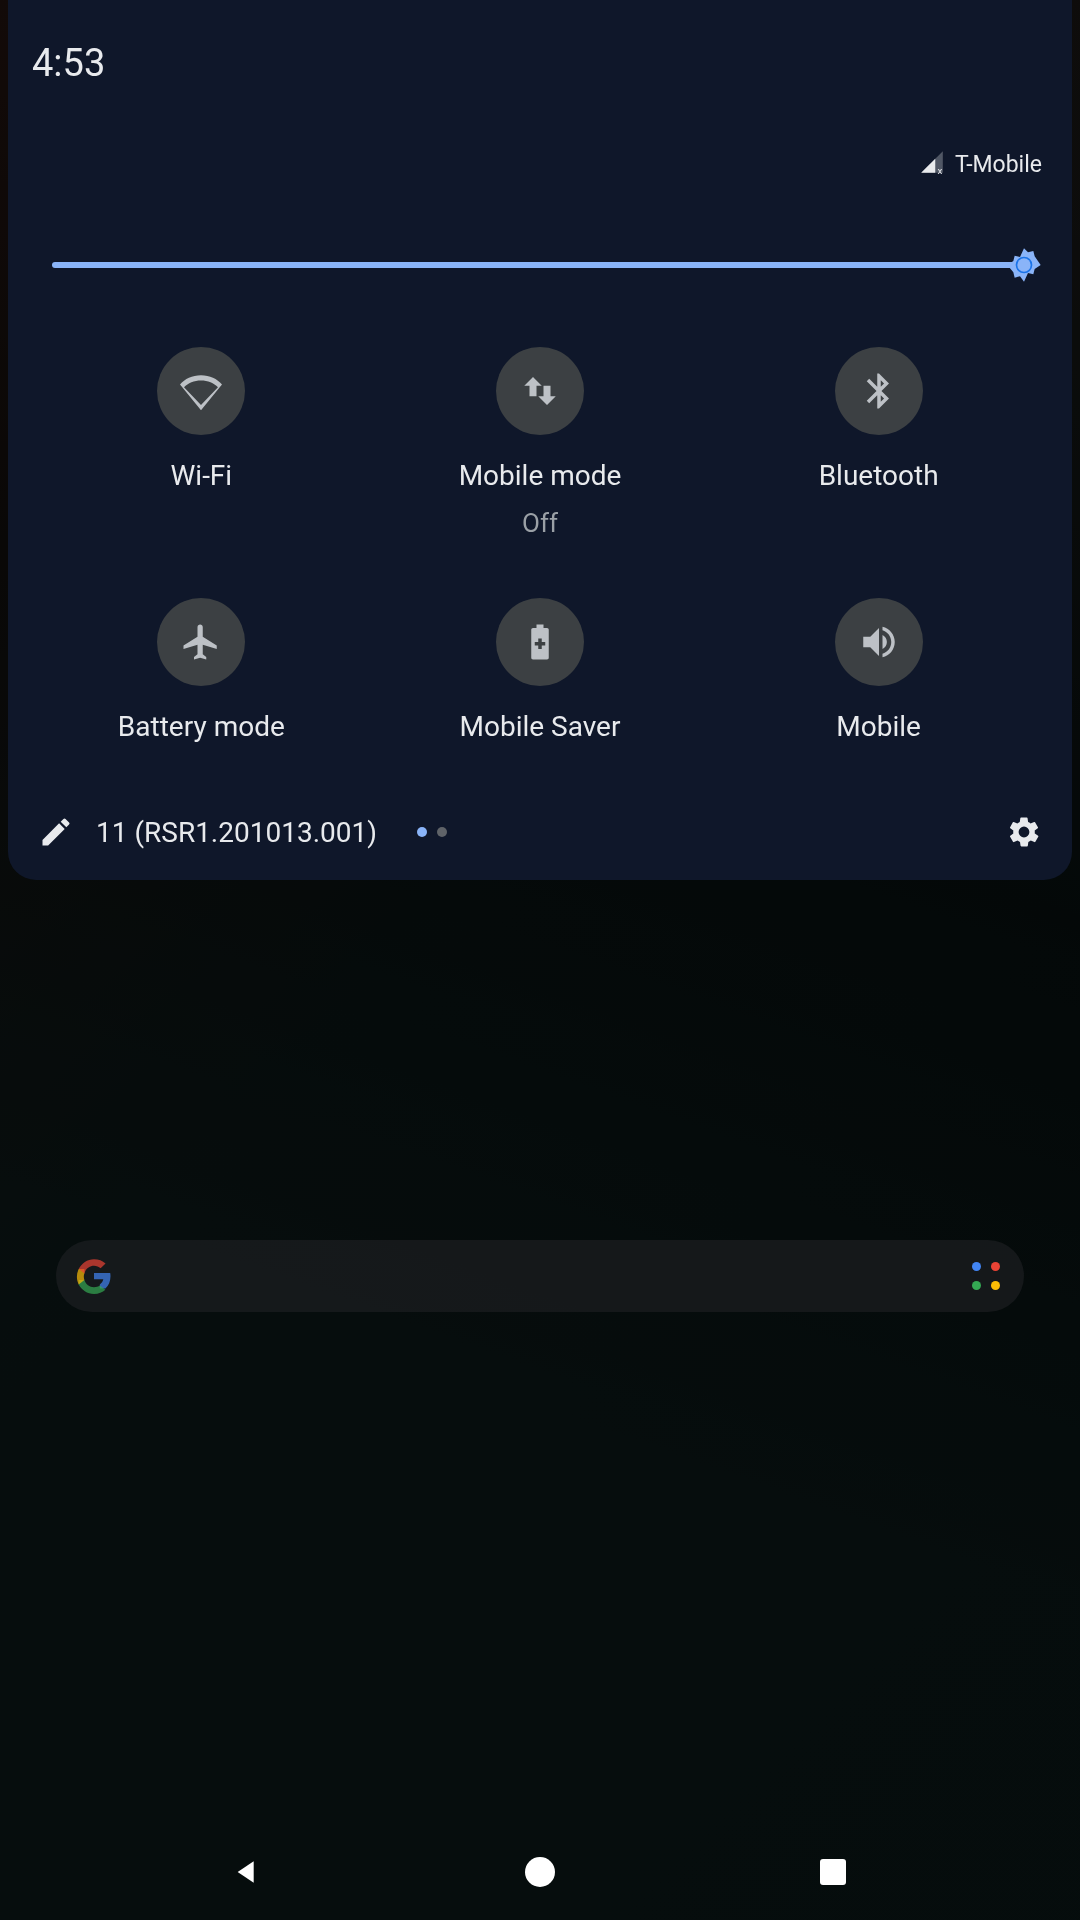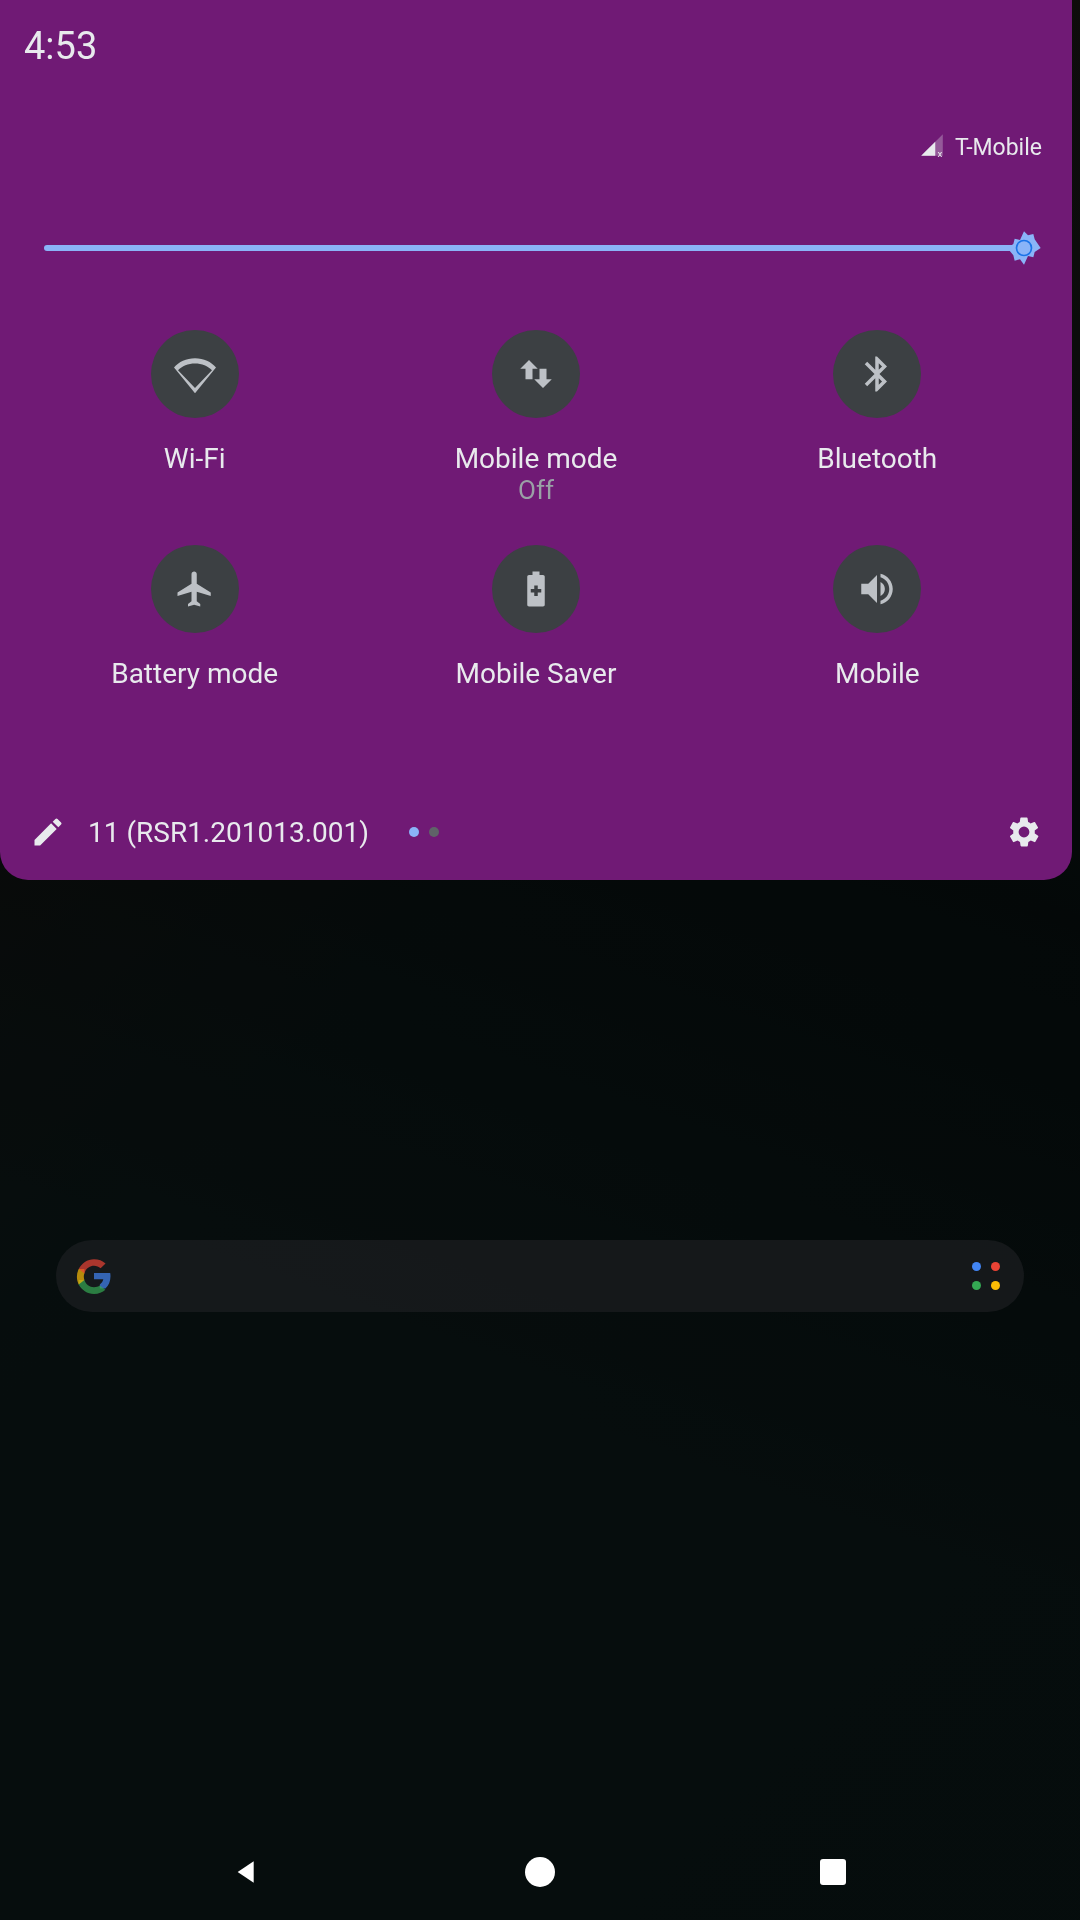--- a/index.html
+++ b/index.html
@@ -27,26 +27,26 @@
     background: linear-gradient(200deg, rgba(200,120,100,0.15) 10%, transparent 40%, rgba(50,110,110,0.2) 70%);
   }
   .dim-overlay {
     position: absolute;
     inset: 0;
     background: rgba(0,0,0,0.7);
     z-index: 1;
   }
   .panel {
     position: absolute;
-    top: 0; left: 0; right: 8px;
+    top: 0; left: 8px; right: 8px;
     height: 880px;
-    background: #701a75;
+    background: #0f172a;
     border-radius: 0 0 28px 28px;
     z-index: 3;
-    padding: 24px 24px 0 24px;
+    padding: 41px 24px 0 24px;
   }
   .status-row {
     display: flex;
     align-items: flex-start;
     height: 60px;
   }
   .clock {
     font-size: 38px;
     font-weight: 400;
     color: #e8eaed;
@@ -81,39 +81,39 @@
     transform: translateY(-50%);
     width: 40px; height: 40px;
     display:flex;align-items:center;justify-content:center;
   }
   .brightness-thumb svg { width: 40px; height: 40px; }
   .tiles {
     display: grid;
     grid-template-columns: repeat(3, 1fr);
     grid-template-rows: repeat(2, 1fr);
     margin-top: 60px;
-    row-gap: 40px;
+    row-gap: 60px;
   }
   .tile {
     display: flex;
     flex-direction: column;
     align-items: center;
     gap: 24px;
   }
   .tile-icon {
     width: 88px; height: 88px;
     border-radius: 50%;
     background: #3c4043;
     display: flex;
     align-items: center;
     justify-content: center;
   }
   .tile-icon svg { width: 42px; height: 42px; fill: #bdc1c6; }
   .tile-label { font-size: 28px; color: #e8eaed; text-align:center; }
-  .tile-sub { font-size: 26px; color: #9aa0a6; margin-top: 0; text-align:center;}
+  .tile-sub { font-size: 26px; color: #9aa0a6; margin-top: 16px; text-align:center;}
   .footer-row {
     position: absolute;
     left: 0; right: 0; bottom: 0;
     height: 96px;
     display: flex;
     align-items: center;
     padding: 0 24px;
   }
   .edit-btn, .settings-btn {
     width: 48px; height: 48px;

